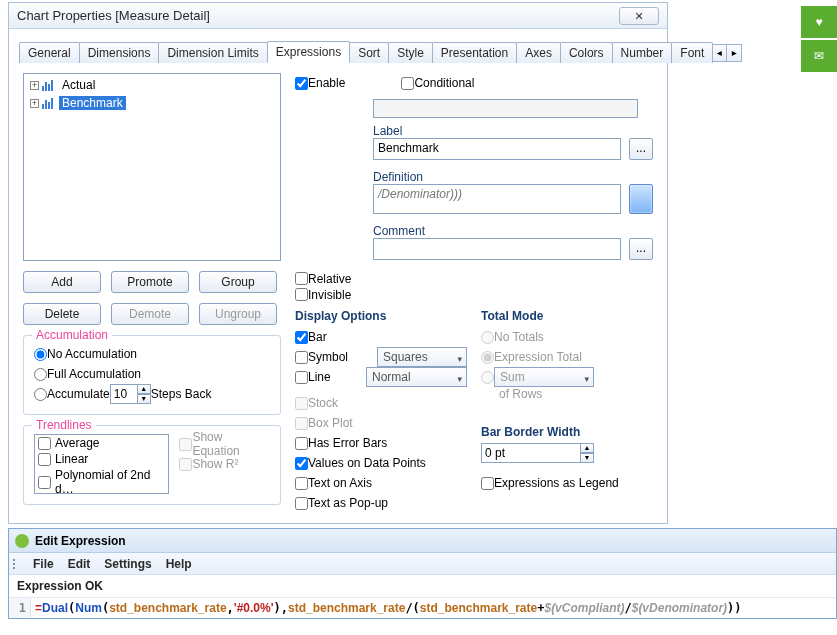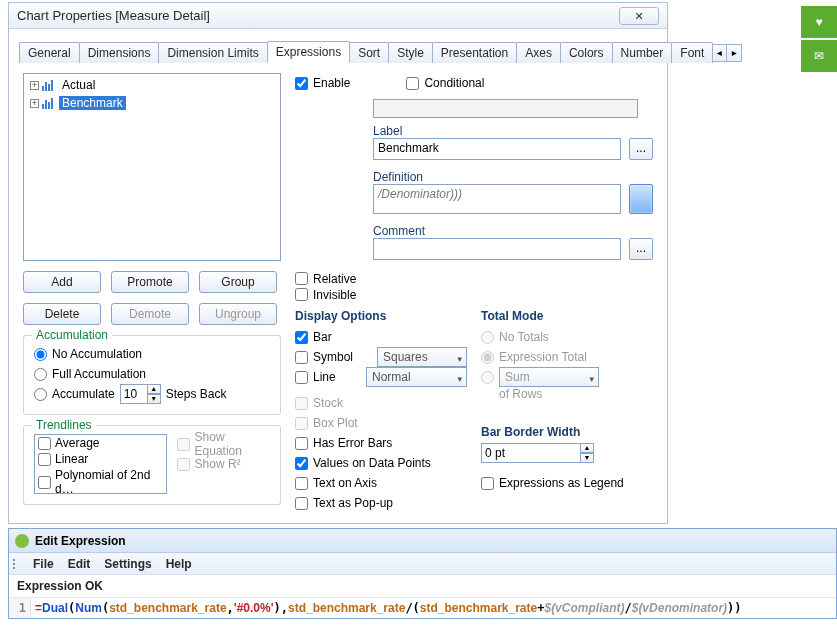--- a/index.html
+++ b/index.html
@@ -26,22 +26,22 @@
 .tree-row .bars i { width: 2px; background: #3b7ed6; display: inline-block; }
 .tree-row .bars i:nth-child(1){height:5px;} .tree-row .bars i:nth-child(2){height:9px;} .tree-row .bars i:nth-child(3){height:7px;} .tree-row .bars i:nth-child(4){height:11px;}
 .tree-row .lbl { padding: 0 3px; }
 .tree-row.sel .lbl { background: #2f7bdb; color: #fff; }
 
 .btnrow { display: flex; gap: 10px; margin-top: 10px; }
 .btn { width: 78px; height: 22px; border: 1px solid #8aa3c0; background: linear-gradient(#fefefe,#e6ecf5); border-radius: 3px; text-align: center; line-height: 20px; color: #222; }
 .btn.disabled { color: #9a9a9a; }
 
 .group { border: 1px solid #c8d6e8; border-radius: 3px; margin-top: 10px; padding: 8px 10px 10px; position: relative; }
-.group > .legend { position: absolute; top: -8px; left: 8px; background: #fff; padding: 0 4px; color: #15803d; }
-.radiorow, .chkrow { display: flex; align-items: center; gap: 5px; height: 20px; }
+.group > .legend { position: absolute; top: -8px; left: 8px; background: #fff; padding: 0 4px; color: #ec4899; }
+.radiorow, .chkrow { display: flex; align-items: center; height: 20px; }
 input[type=radio], input[type=checkbox] { width: 13px; height: 13px; }
 .spin { display: inline-flex; align-items: center; border-radius: 9px; }
 .spin input { width: 28px; height: 20px; border: 1px solid #8aa3c0; padding: 0 3px; }
 .spin .arrows { display: flex; flex-direction: column; }
 .spin .arrows span { width: 14px; height: 10px; border: 1px solid #8aa3c0; background: linear-gradient(#fefefe,#e6ecf5); font-size: 7px; line-height: 8px; text-align: center; margin-left: -1px; }
 
 .listbox { width: 140px; height: 60px; border: 1px solid #8aa3c0; overflow-y: scroll; background: #fff; }
 .listbox .item { display: flex; align-items: center; gap: 4px; padding: 1px 3px; }
 
 .rightcol { flex: 1; display: flex; flex-direction: column; }

